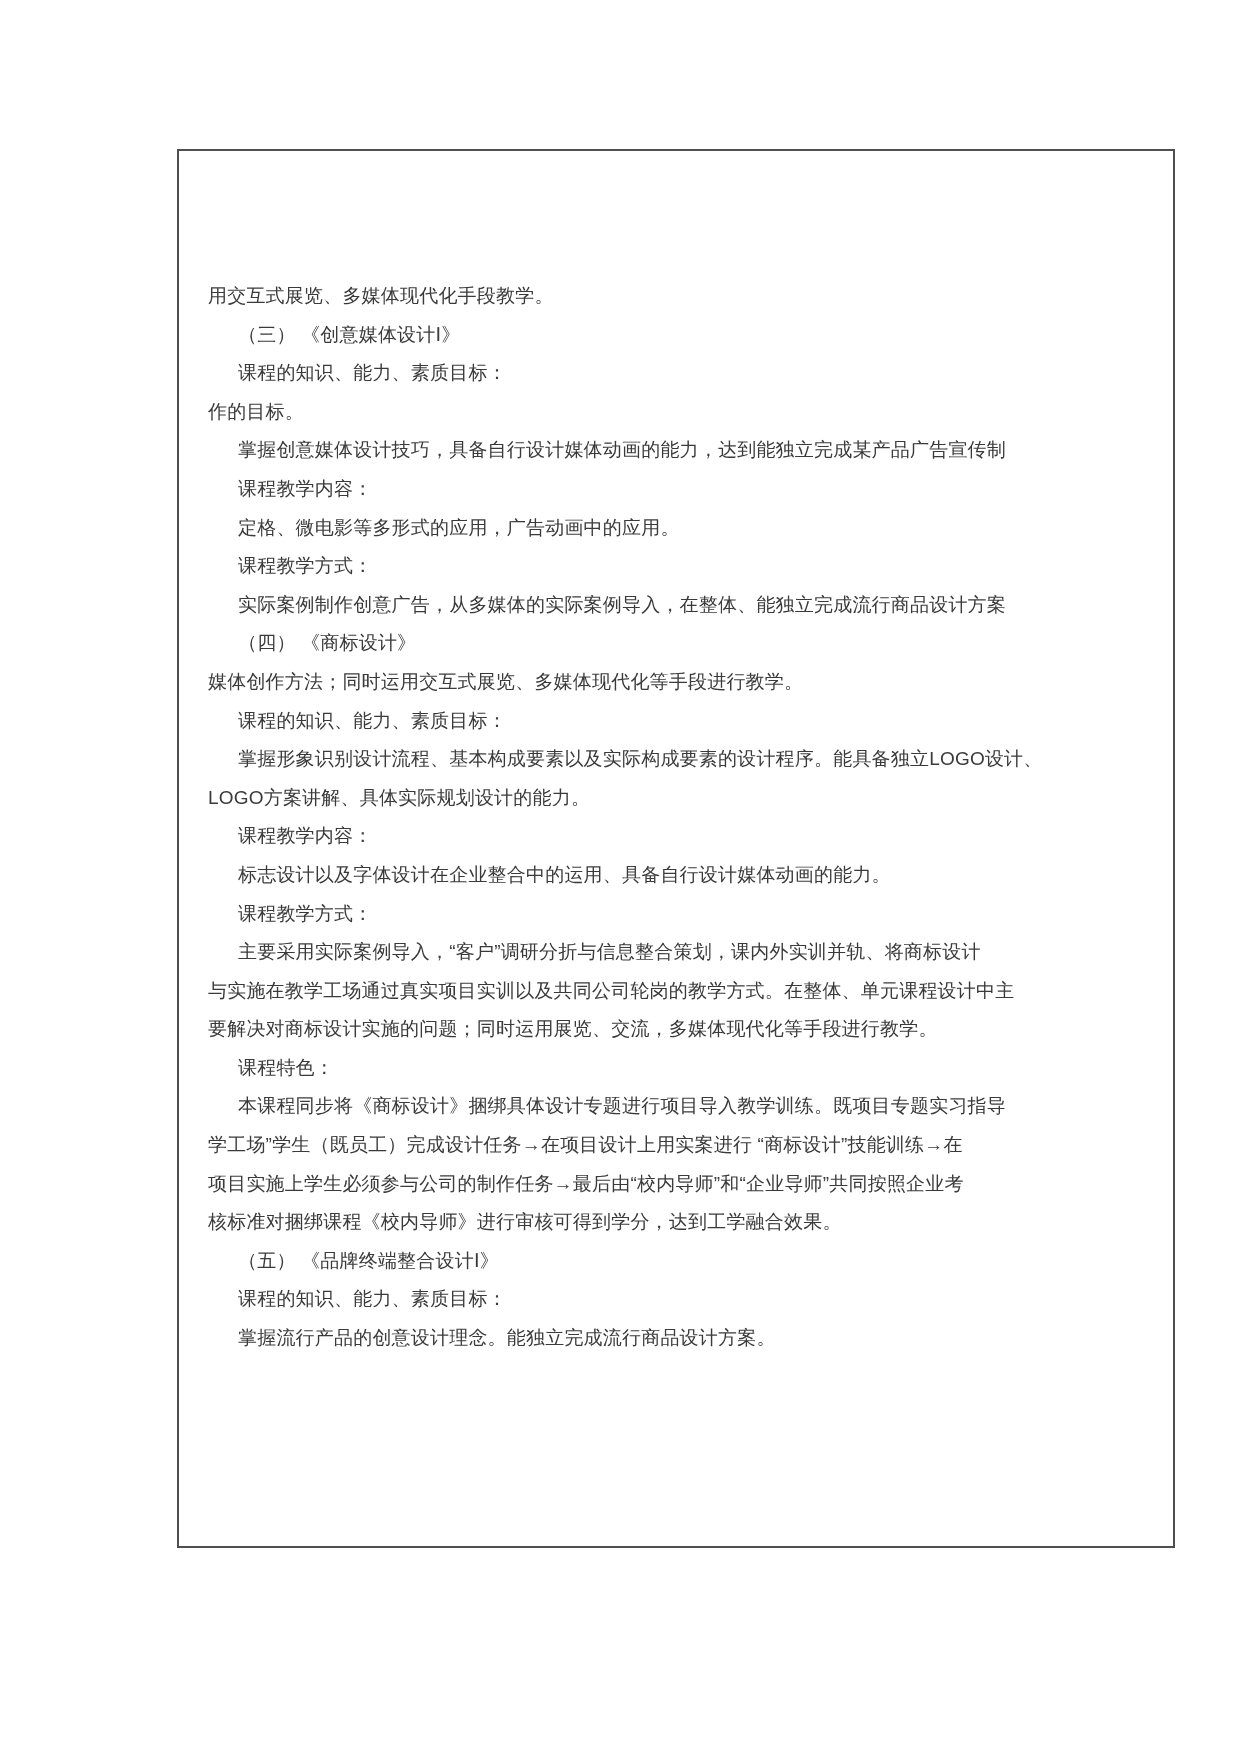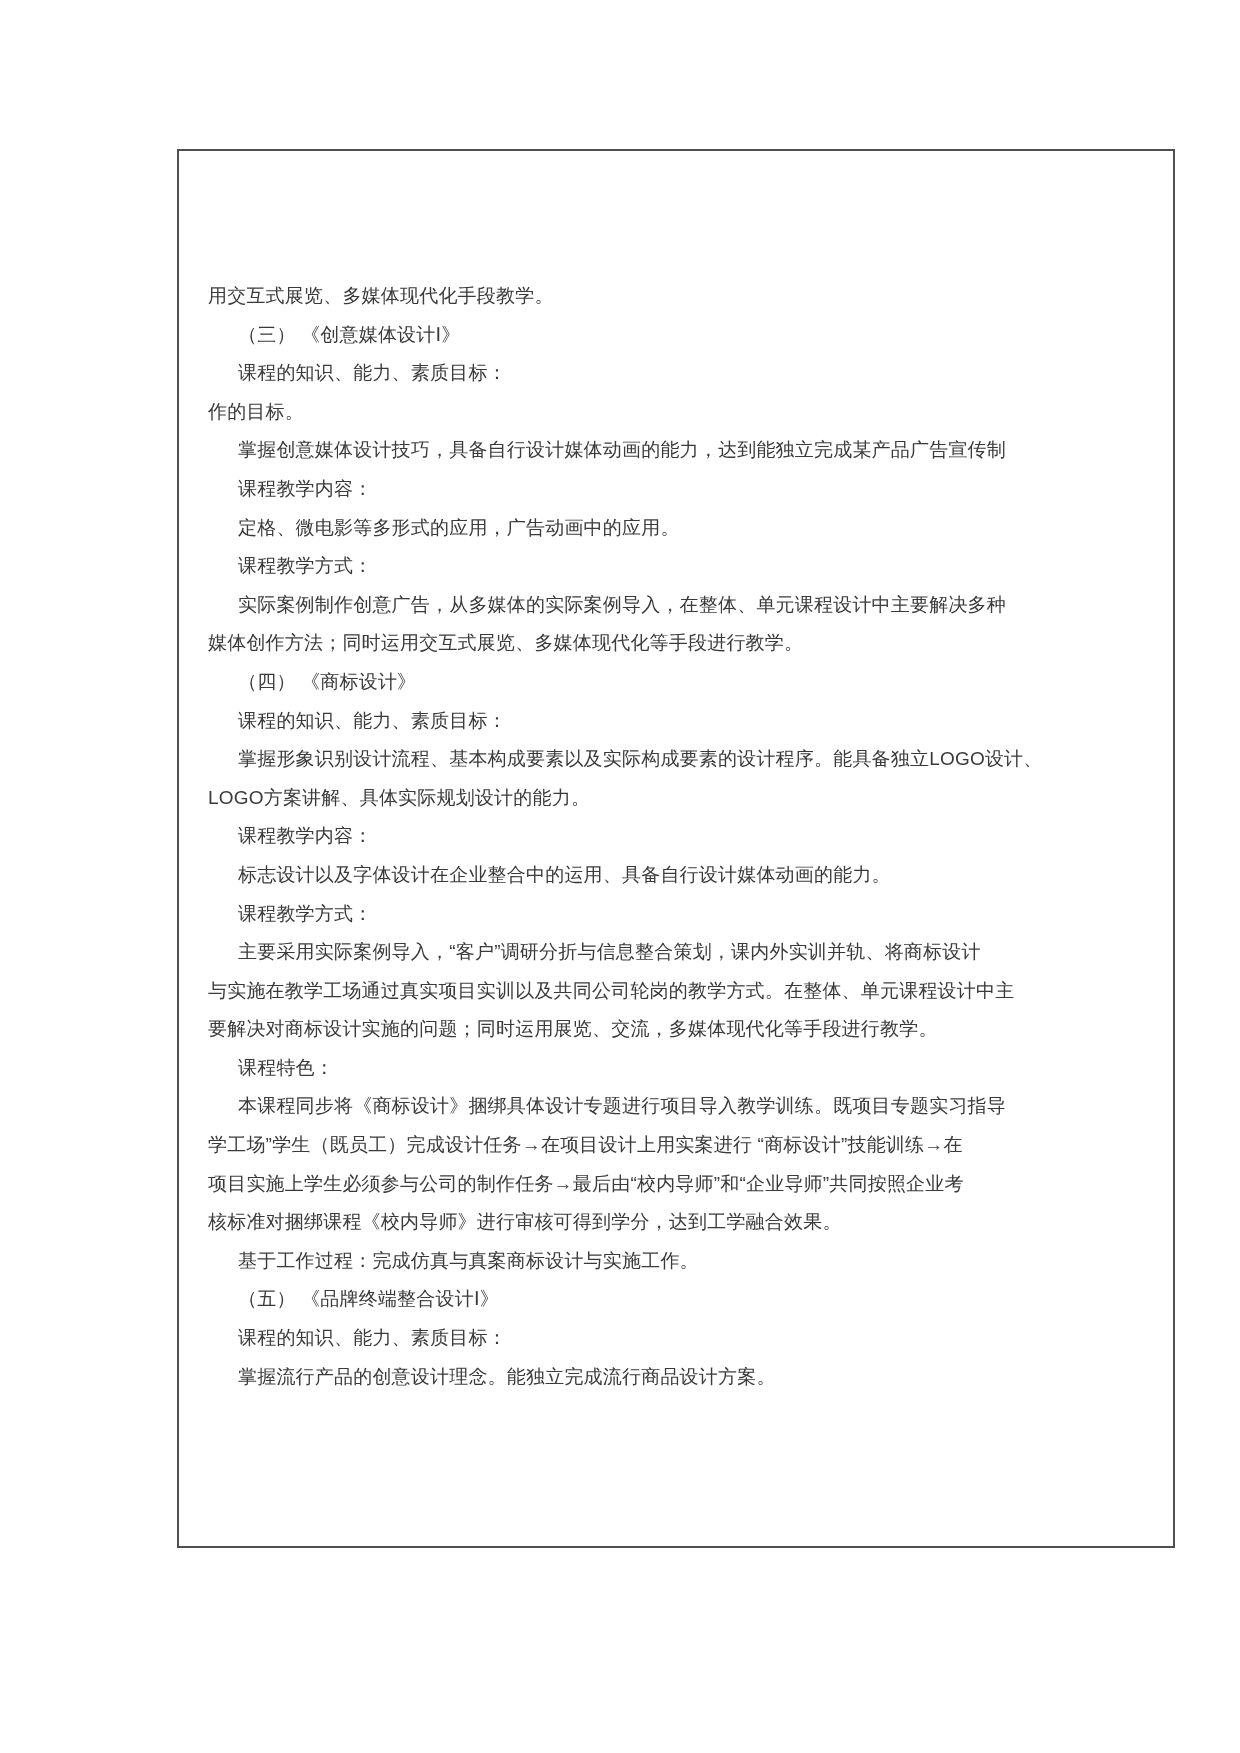--- a/index.html
+++ b/index.html
@@ -47,36 +47,35 @@
   <div class="cell" style="border-color: rgb(79, 79, 79); padding-left: 29px;">
     <div id="lines" style="color: rgb(58, 58, 58);">
         <div class="line">用交互式展览、多媒体现代化手段教学。</div>
         <div class="line indent">（三） 《创意媒体设计Ⅰ》</div>
         <div class="line indent">课程的知识、能力、素质目标：</div>
         <div class="line">作的目标。</div>
         <div class="line indent">掌握创意媒体设计技巧，具备自行设计媒体动画的能力，达到能独立完成某产品广告宣传制</div>
         <div class="line indent">课程教学内容：</div>
         <div class="line indent">定格、微电影等多形式的应用，广告动画中的应用。</div>
         <div class="line indent">课程教学方式：</div>
-        <div class="line indent">实际案例制作创意广告，从多媒体的实际案例导入，在整体、单元课程设计中主要解决多种</div>
+        <div class="line indent">实际案例制作创意广告，从多媒体的实际案例导入，在整体、能独立完成流行商品设计方案</div>
+        <div class="line indent">（四） 《商标设计》</div>
         <div class="line">媒体创作方法；同时运用交互式展览、多媒体现代化等手段进行教学。</div>
-        <div class="line indent">（四） 《商标设计》</div>
         <div class="line indent">课程的知识、能力、素质目标：</div>
         <div class="line indent">掌握形象识别设计流程、基本构成要素以及实际构成要素的设计程序。能具备独立LOGO设计、</div>
         <div class="line">LOGO方案讲解、具体实际规划设计的能力。</div>
         <div class="line indent">课程教学内容：</div>
         <div class="line indent">标志设计以及字体设计在企业整合中的运用、具备自行设计媒体动画的能力。</div>
         <div class="line indent">课程教学方式：</div>
         <div class="line indent">主要采用实际案例导入，“客户”调研分折与信息整合策划，课内外实训并轨、将商标设计</div>
         <div class="line">与实施在教学工场通过真实项目实训以及共同公司轮岗的教学方式。在整体、单元课程设计中主</div>
         <div class="line">要解决对商标设计实施的问题；同时运用展览、交流，多媒体现代化等手段进行教学。</div>
         <div class="line indent">课程特色：</div>
         <div class="line indent">本课程同步将《商标设计》捆绑具体设计专题进行项目导入教学训练。既项目专题实习指导</div>
         <div class="line">学工场”学生（既员工）完成设计任务→在项目设计上用实案进行 “商标设计”技能训练→在</div>
         <div class="line">项目实施上学生必须参与公司的制作任务→最后由“校内导师”和“企业导师”共同按照企业考</div>
         <div class="line">核标准对捆绑课程《校内导师》进行审核可得到学分，达到工学融合效果。</div>
-        <div class="line indent">基于工作过程：完成仿真与真案商标设计与实施工作。</div>
         <div class="line indent">（五） 《品牌终端整合设计Ⅰ》</div>
         <div class="line indent">课程的知识、能力、素质目标：</div>
         <div class="line indent">掌握流行产品的创意设计理念。能独立完成流行商品设计方案。</div>
       </div>
   </div>
 </div>
 
 </body></html>

